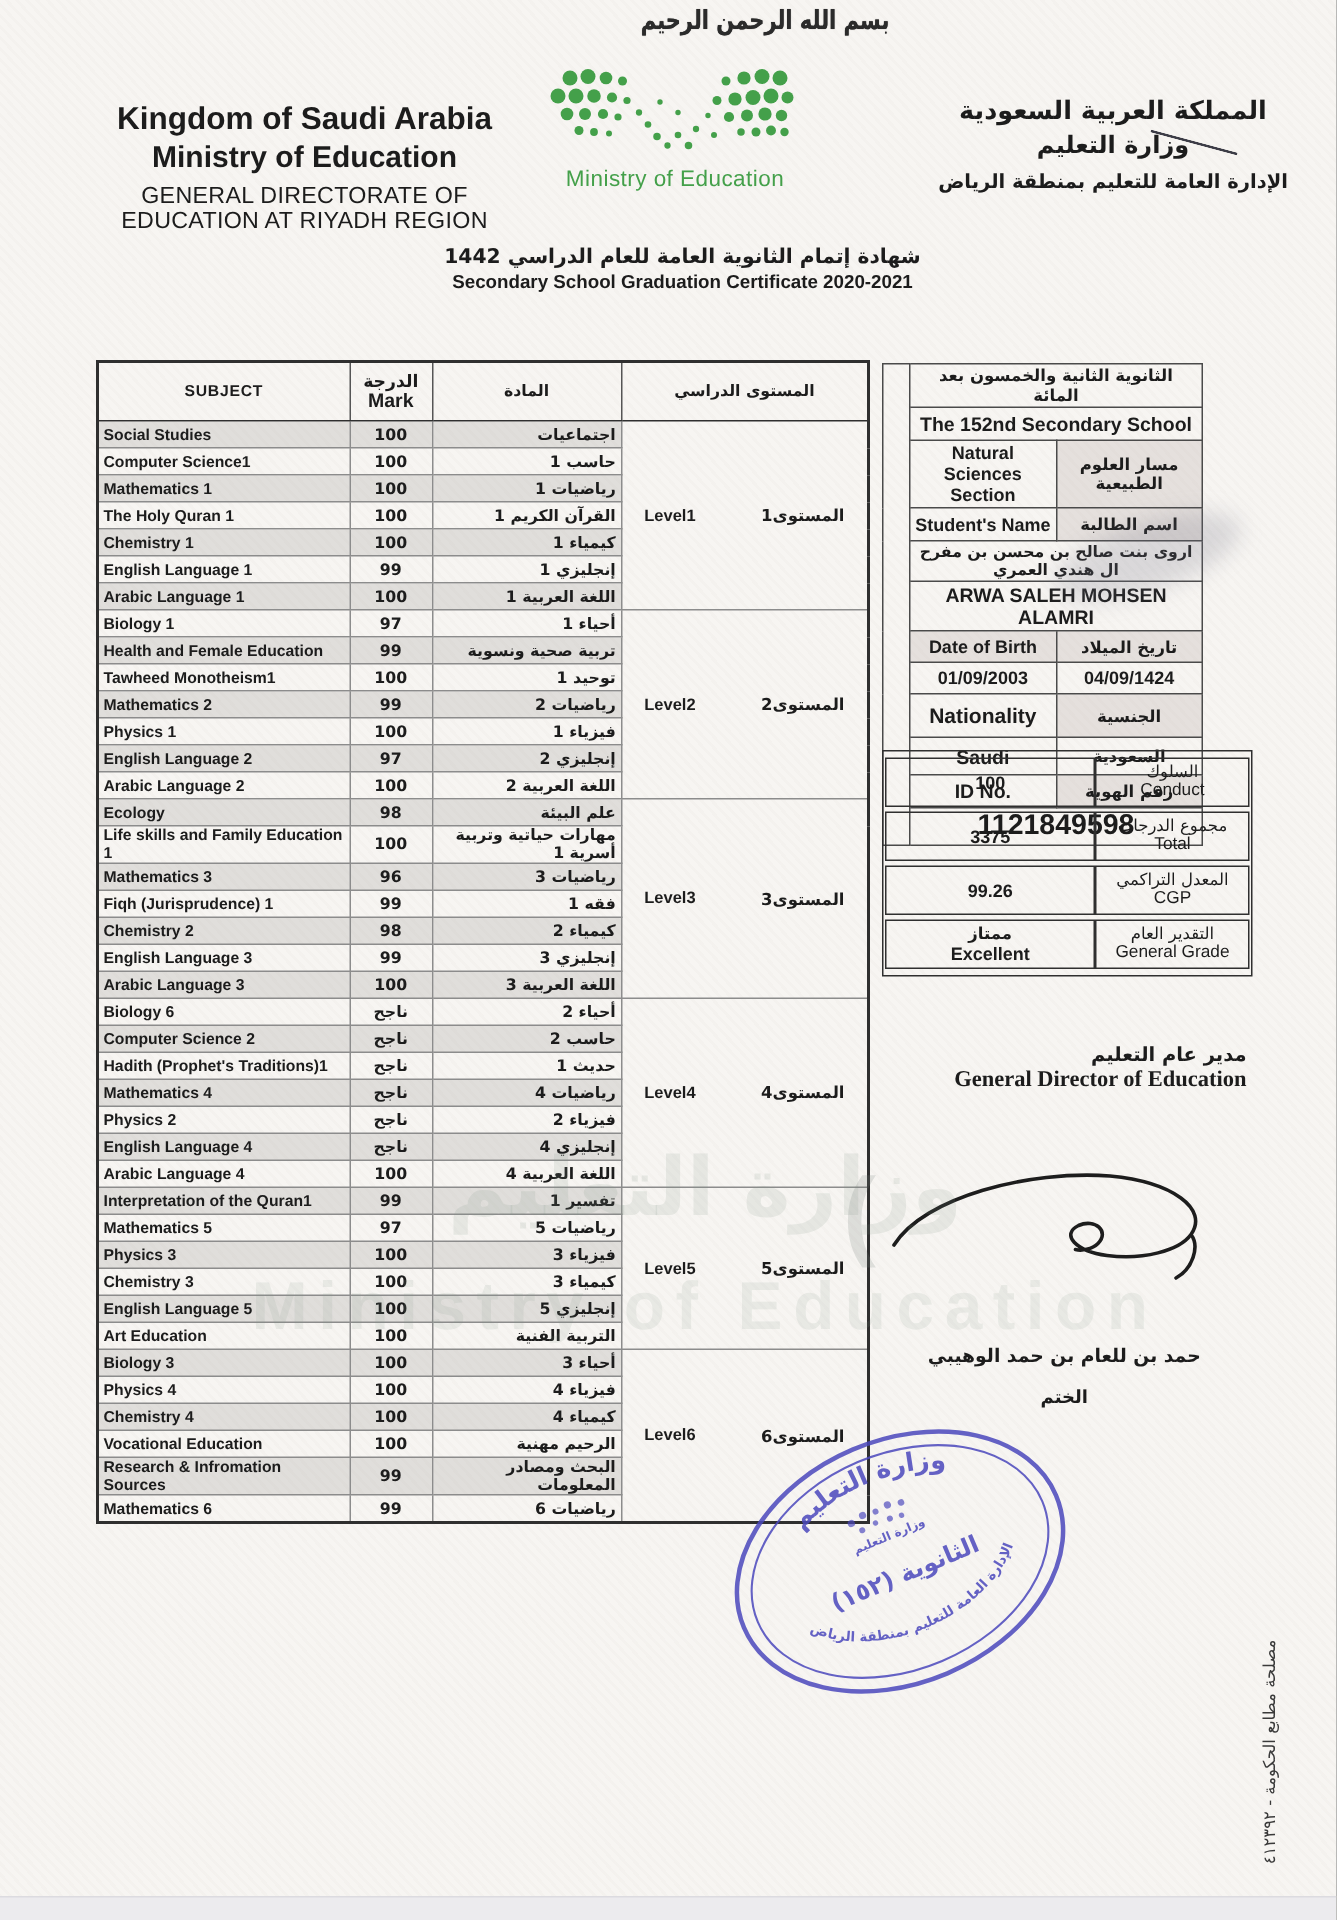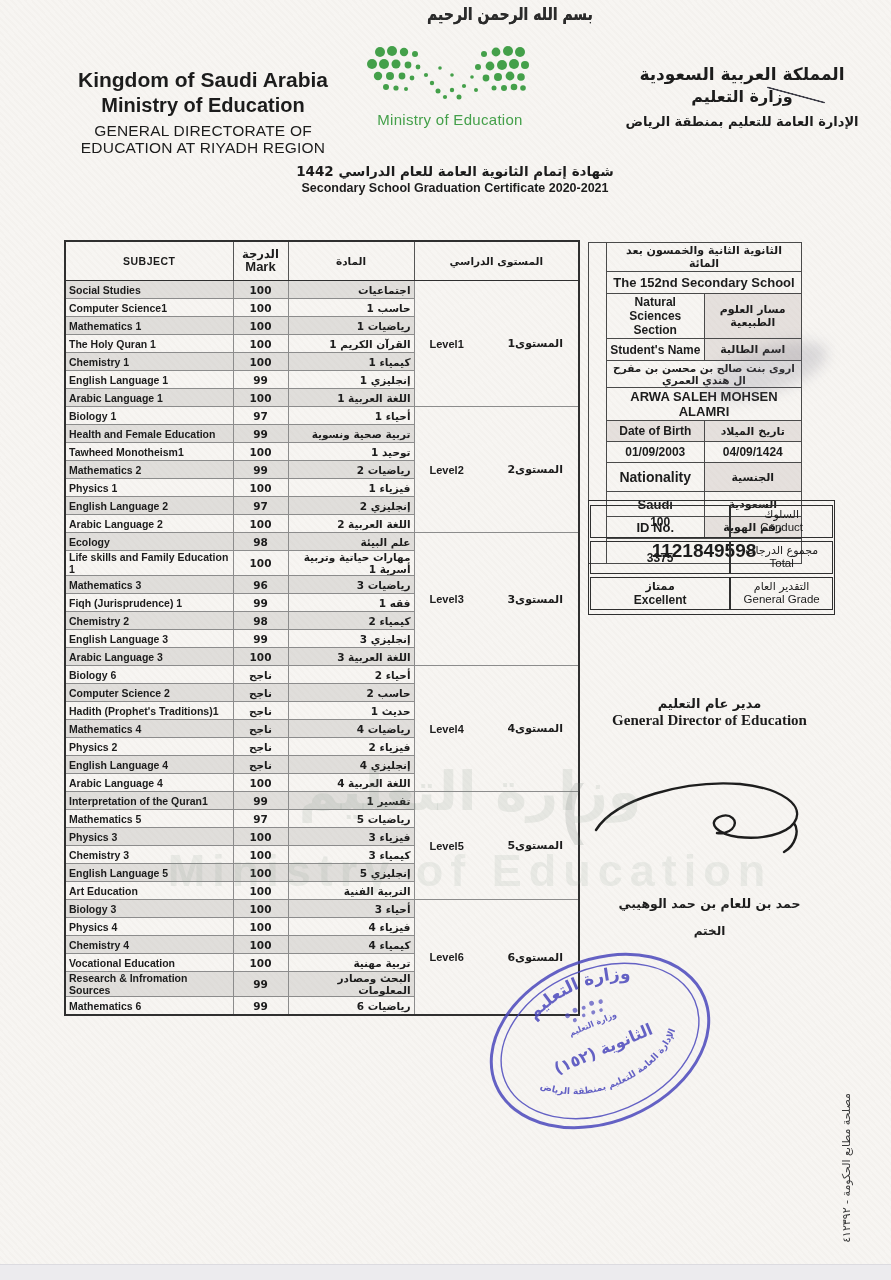--- a/index.html
+++ b/index.html
@@ -62,21 +62,21 @@
   .summary-wrap{left:588px;top:500px;width:243px;border:1.6px solid #2f2f2f;padding:1px;background:transparent;}
   .summary-table{border-collapse:separate;border-spacing:0 3px;width:100%;table-layout:fixed;}
   .summary-table td{border:1.3px solid #2f2f2f;height:29px;text-align:center;vertical-align:middle;font-size:12px;}
   .sum-value{width:58%;font-weight:bold;}
   .sum-label{width:42%;line-height:1.15;}
   .sum-label .ar{display:block;font-size:11px;direction:rtl;font-family:"DejaVu Sans",sans-serif;}
   .sum-label .en{display:block;font-size:11.5px;}
   .sum-value .ar-top{display:block;font-size:11px;direction:rtl;font-family:"DejaVu Sans",sans-serif;font-weight:bold;}
   .sum-value .en-bot{display:block;font-size:12px;font-weight:bold;}
   
-  .director-block{left:588px;top:696px;width:243px;text-align:center;}
+  .director-block{left:588px;top:696px;width:243px;text-align:right;}
   .director-block .d-ar{font-size:13px;font-weight:bold;direction:rtl;font-family:"DejaVu Sans",sans-serif;}
   .director-block .d-en{font-size:15px;font-weight:bold;font-family:"Liberation Serif","DejaVu Serif",serif;margin-top:1px;}
   .signature-svg{left:588px;top:772px;}
   .director-name{left:588px;top:896px;width:243px;text-align:center;font-size:12.5px;font-weight:bold;direction:rtl;font-family:"DejaVu Sans",sans-serif;}
   .seal-label{left:588px;top:924px;width:243px;text-align:center;font-size:12px;font-weight:bold;direction:rtl;font-family:"DejaVu Sans",sans-serif;}
   
   .stamp-svg{left:458px;top:933px;opacity:.85;}
   
   .wm1{left:60px;top:760px;width:820px;text-align:center;font-size:54px;font-weight:bold;
     color:rgba(130,152,136,.14);letter-spacing:10px;direction:rtl;font-family:"DejaVu Sans",sans-serif;}
@@ -403,21 +403,21 @@
           <td class="course-ar-cell">فيزياء 4</td>
         </tr>
         <tr class="shaded">
           <td class="subject-cell">Chemistry 4</td>
           <td class="mark-cell">100</td>
           <td class="course-ar-cell">كيمياء 4</td>
         </tr>
         <tr class="">
           <td class="subject-cell">Vocational Education</td>
           <td class="mark-cell">100</td>
-          <td class="course-ar-cell">تربية مهنية</td>
+          <td class="course-ar-cell">الرحيم مهنية</td>
         </tr>
         <tr class="shaded">
           <td class="subject-cell">Research &amp; Infromation Sources</td>
           <td class="mark-cell">99</td>
           <td class="course-ar-cell">البحث ومصادر المعلومات</td>
         </tr>
         <tr class="">
           <td class="subject-cell">Mathematics 6</td>
           <td class="mark-cell">99</td>
           <td class="course-ar-cell">رياضيات 6</td>
@@ -482,20 +482,27 @@
         <td class="sum-label">
           <span class="ar">السلوك</span>
           <span class="en">Conduct</span>
         </td>
       </tr>
       <tr>
         <td class="sum-value">3375</td>
         <td class="sum-label">
           <span class="ar">مجموع الدرجات</span>
           <span class="en">Total</span>
+        </td>
+      </tr>
+      <tr>
+        <td class="sum-value">99.26</td>
+        <td class="sum-label">
+          <span class="ar">المعدل التراكمي</span>
+          <span class="en">CGP</span>
         </td>
       </tr>
       <tr>
         <td class="sum-value">
           <span class="ar-top">ممتاز</span>
           <span class="en-bot">Excellent</span>
         </td>
         <td class="sum-label">
           <span class="ar">التقدير العام</span>
           <span class="en">General Grade</span>

